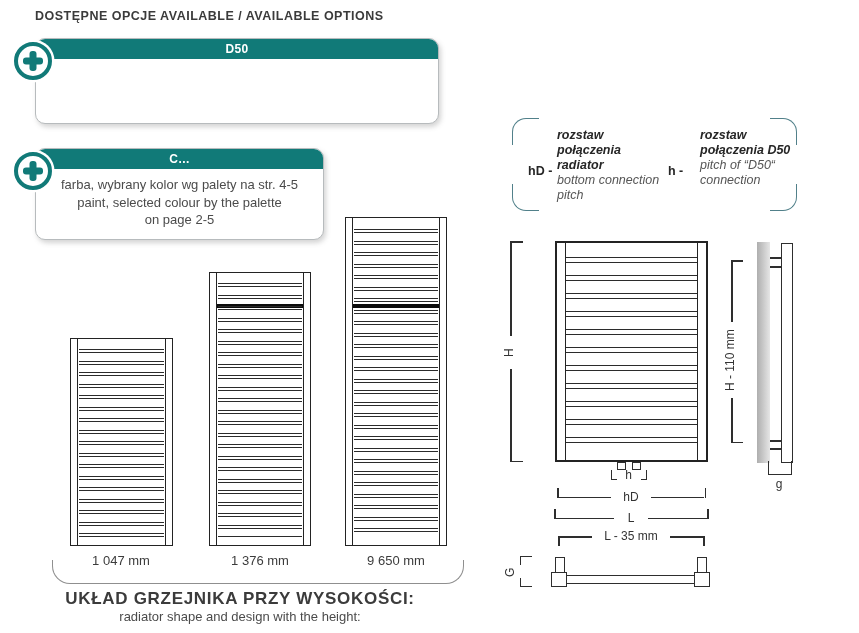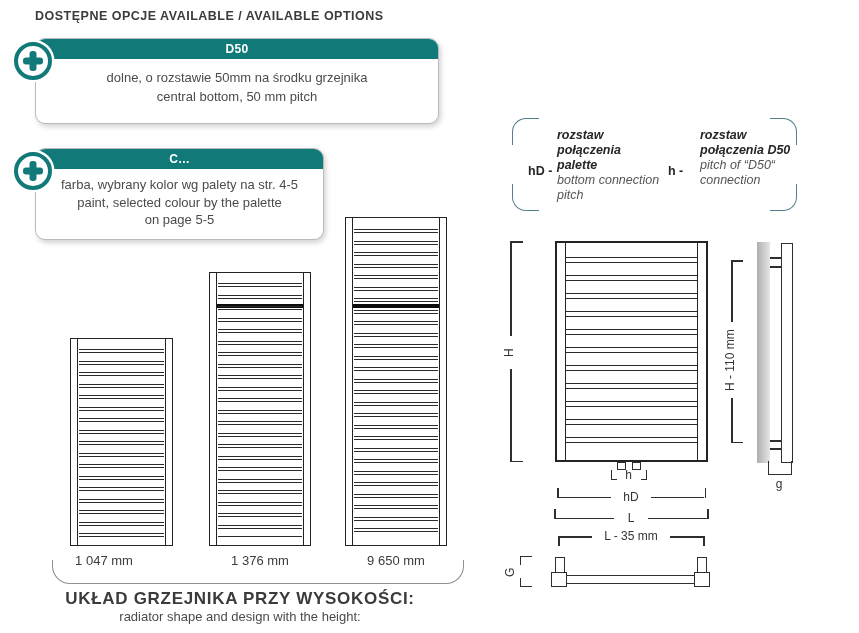--- a/index.html
+++ b/index.html
@@ -71,48 +71,44 @@
 </style>
 </head>
 <body>
 
 <div class="canvas">
 
   <div class="abs page-title">DOSTĘPNE OPCJE AVAILABLE / AVAILABLE OPTIONS</div>
 
   <div class="abs card card1">
     <div class="hdr">D50</div>
-    <div class="body">
-      <div>dolne, o rozstawie 50mm na środku grzejnika</div>
-      <div>central bottom, 50 mm pitch</div>
-    </div>
   </div>
   <div class="abs plus plus1"></div>
 
   <div class="abs card card2">
     <div class="hdr">C...</div>
     <div class="body">
       <div>farba, wybrany kolor wg palety na str. 4-5</div>
       <div>paint, selected colour by the palette</div>
-      <div>on page 5-5</div>
+      <div>on page 2-5</div>
     </div>
   </div>
   <div class="abs plus plus2"></div>
 
   <div class="abs legend">
     <div class="corner c-tl"></div>
     <div class="corner c-tr"></div>
     <div class="corner c-bl"></div>
     <div class="corner c-br"></div>
 
     <div class="leg-sym" style="left:16px;top:10px;">hD -</div>
     <div class="leg-col" style="left:45px;top:10px;">
       <div class="lb">rozstaw</div>
       <div class="lb">połączenia</div>
-      <div class="lb">palette</div>
+      <div class="lb">radiator</div>
       <div class="ln">bottom connection</div>
       <div class="ln">pitch</div>
     </div>
 
     <div class="leg-sym" style="left:156px;top:10px;">h -</div>
     <div class="leg-col" style="left:188px;top:10px;">
       <div class="lb">rozstaw</div>
       <div class="lb">połączenia D50</div>
       <div class="ln">pitch of “D50“</div>
       <div class="ln">connection</div>
@@ -260,21 +256,21 @@
       <div class="rung" style="top: 275.5px; left: 8px; right: 8px;"></div>
       <div class="rung" style="top: 278.5px; left: 8px; right: 8px;"></div>
       <div class="rung" style="top: 287px; left: 8px; right: 8px;"></div>
       <div class="rung" style="top: 290px; left: 8px; right: 8px;"></div>
       <div class="rung" style="top: 298.5px; left: 8px; right: 8px;"></div>
       <div class="rung" style="top: 301.5px; left: 8px; right: 8px;"></div>
       <div class="rung" style="top: 310px; left: 8px; right: 8px;"></div>
       <div class="rung" style="top: 313px; left: 8px; right: 8px;"></div>
     </div>
 
-  <div class="abs rad-label" style="left:54px;top:553px;">1 047 mm</div>
+  <div class="abs rad-label" style="left:71px;top:553px;">1 047 mm</div>
   <div class="abs rad-label" style="left:210px;top:553px;">1 376 mm</div>
   <div class="abs rad-label" style="left:346px;top:553px;">9 650 mm</div>
 
   <div class="abs bracket-bottom"></div>
 
   <div class="abs caption">
     <div class="cap-pl">UKŁAD GRZEJNIKA PRZY WYSOKOŚCI:</div>
     <div class="cap-en">radiator shape and design with the height:</div>
   </div>
 

